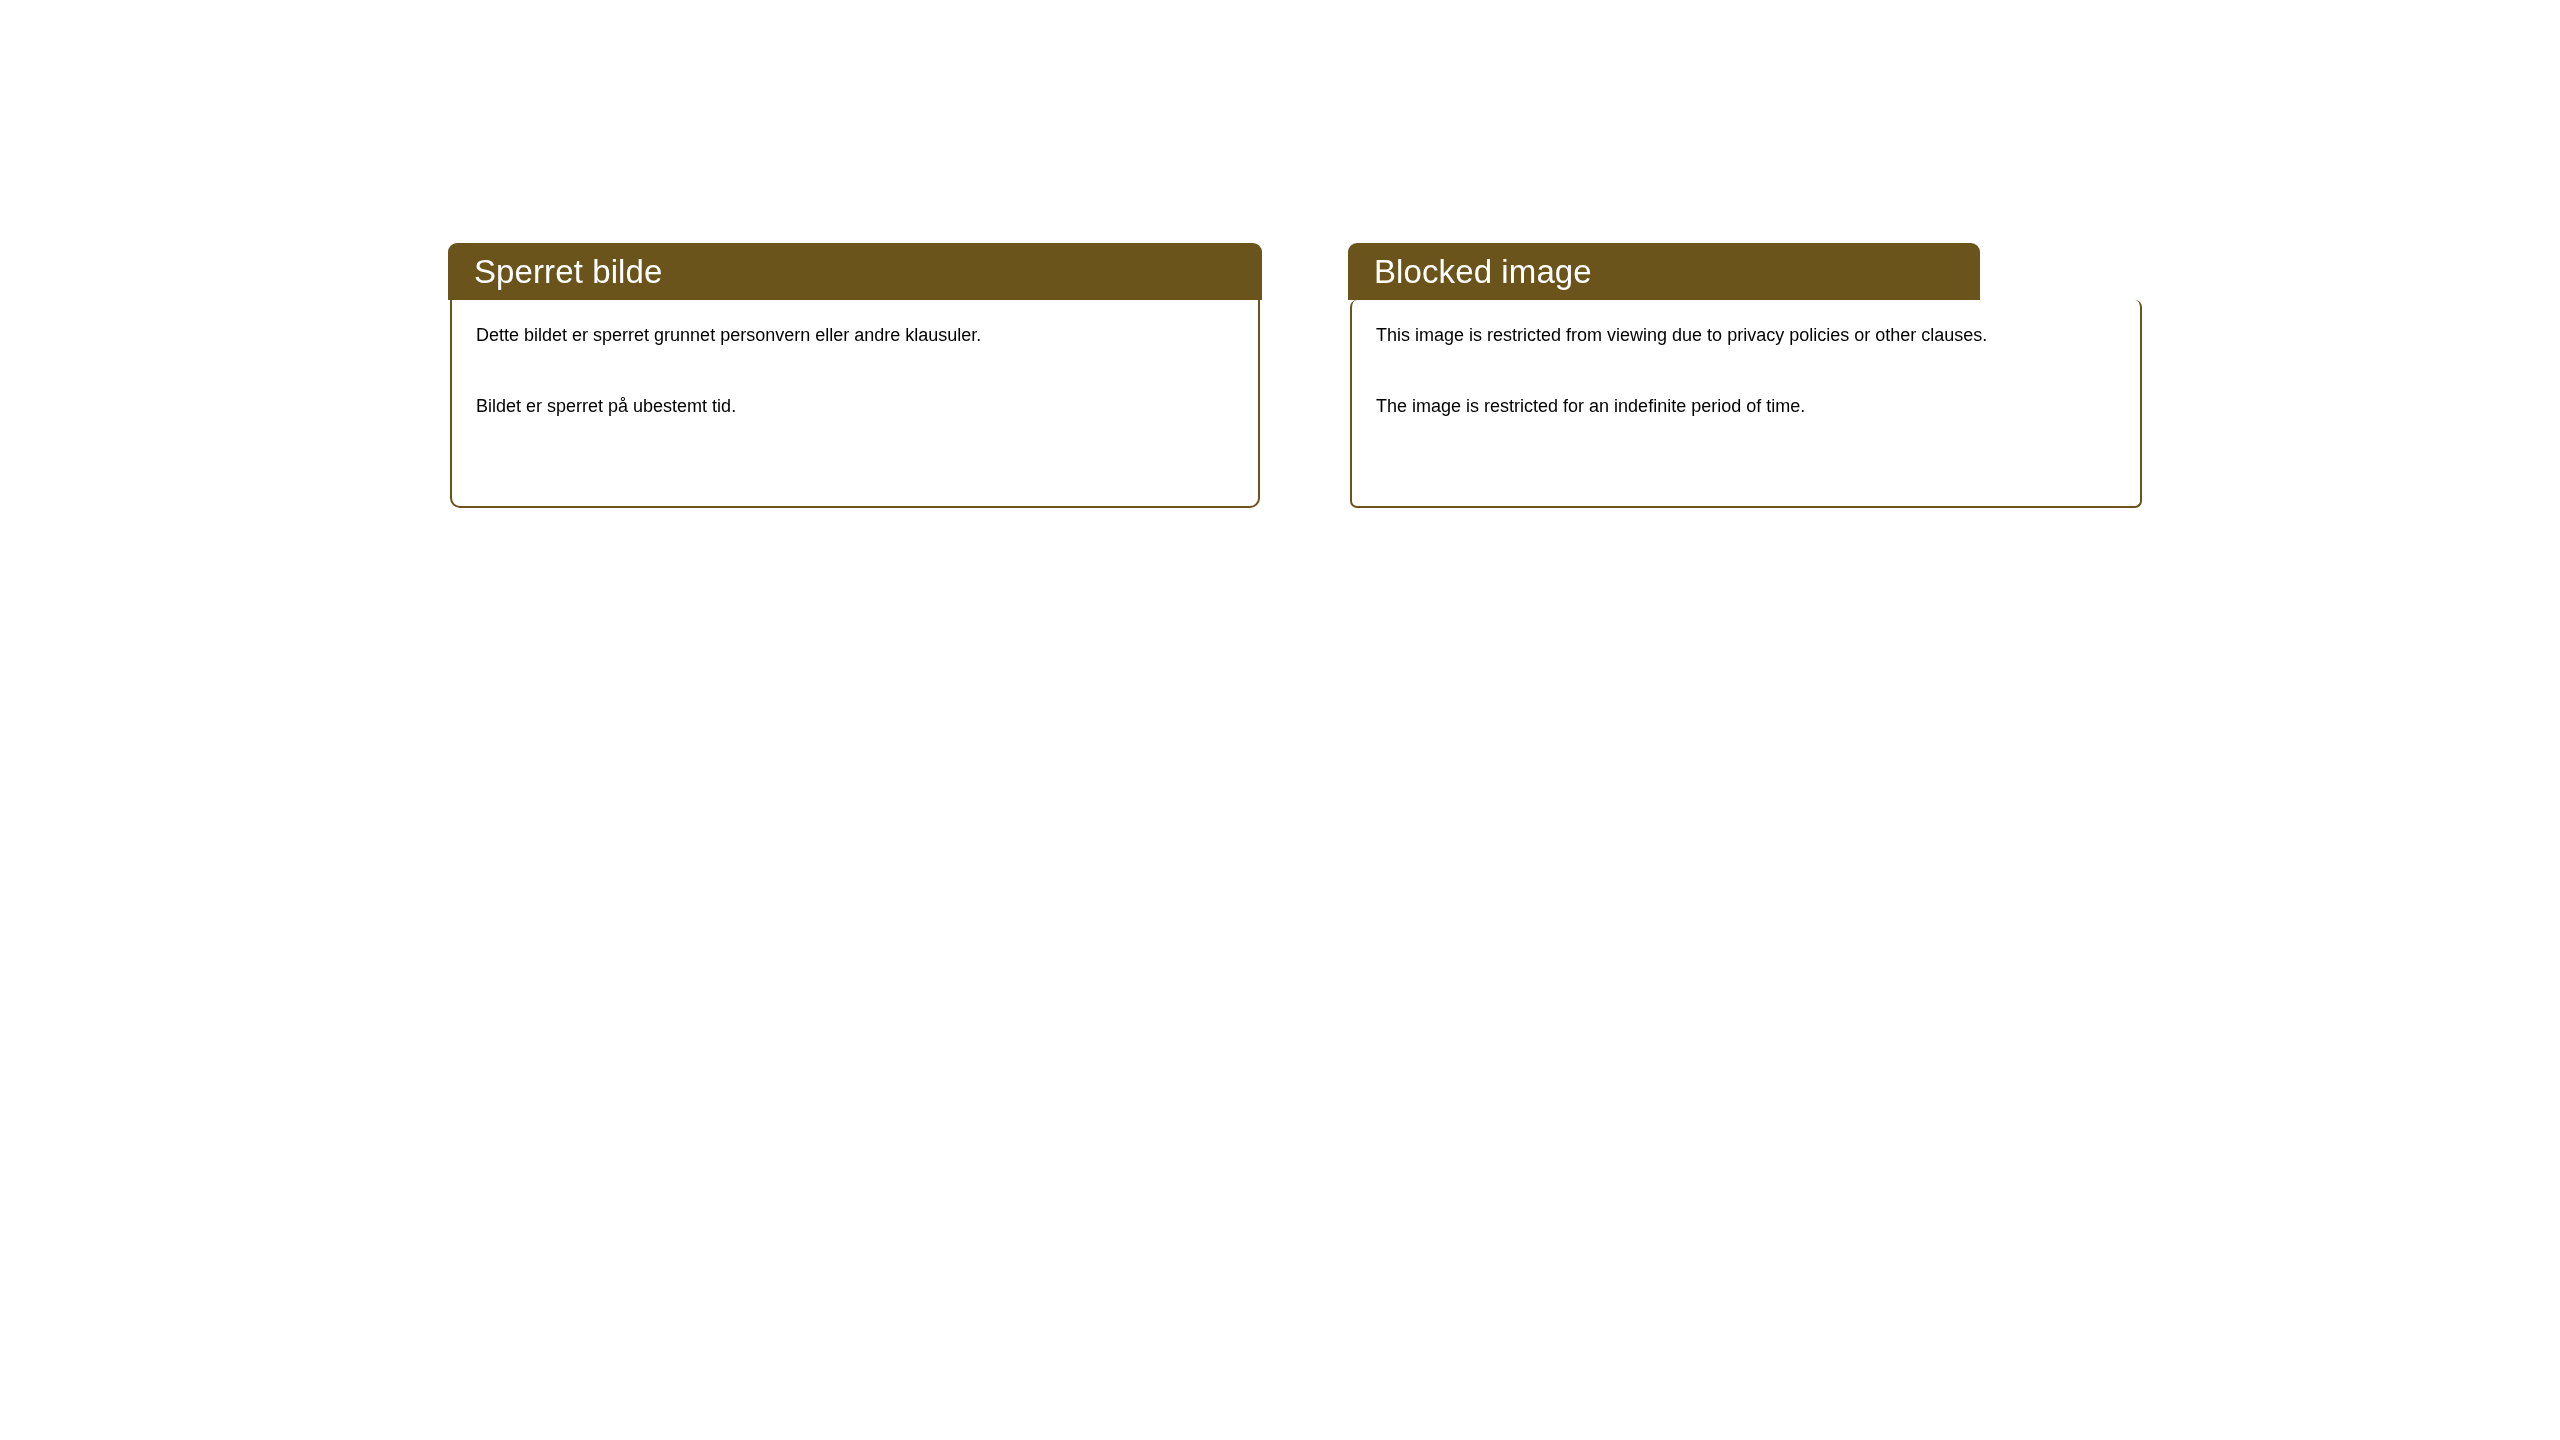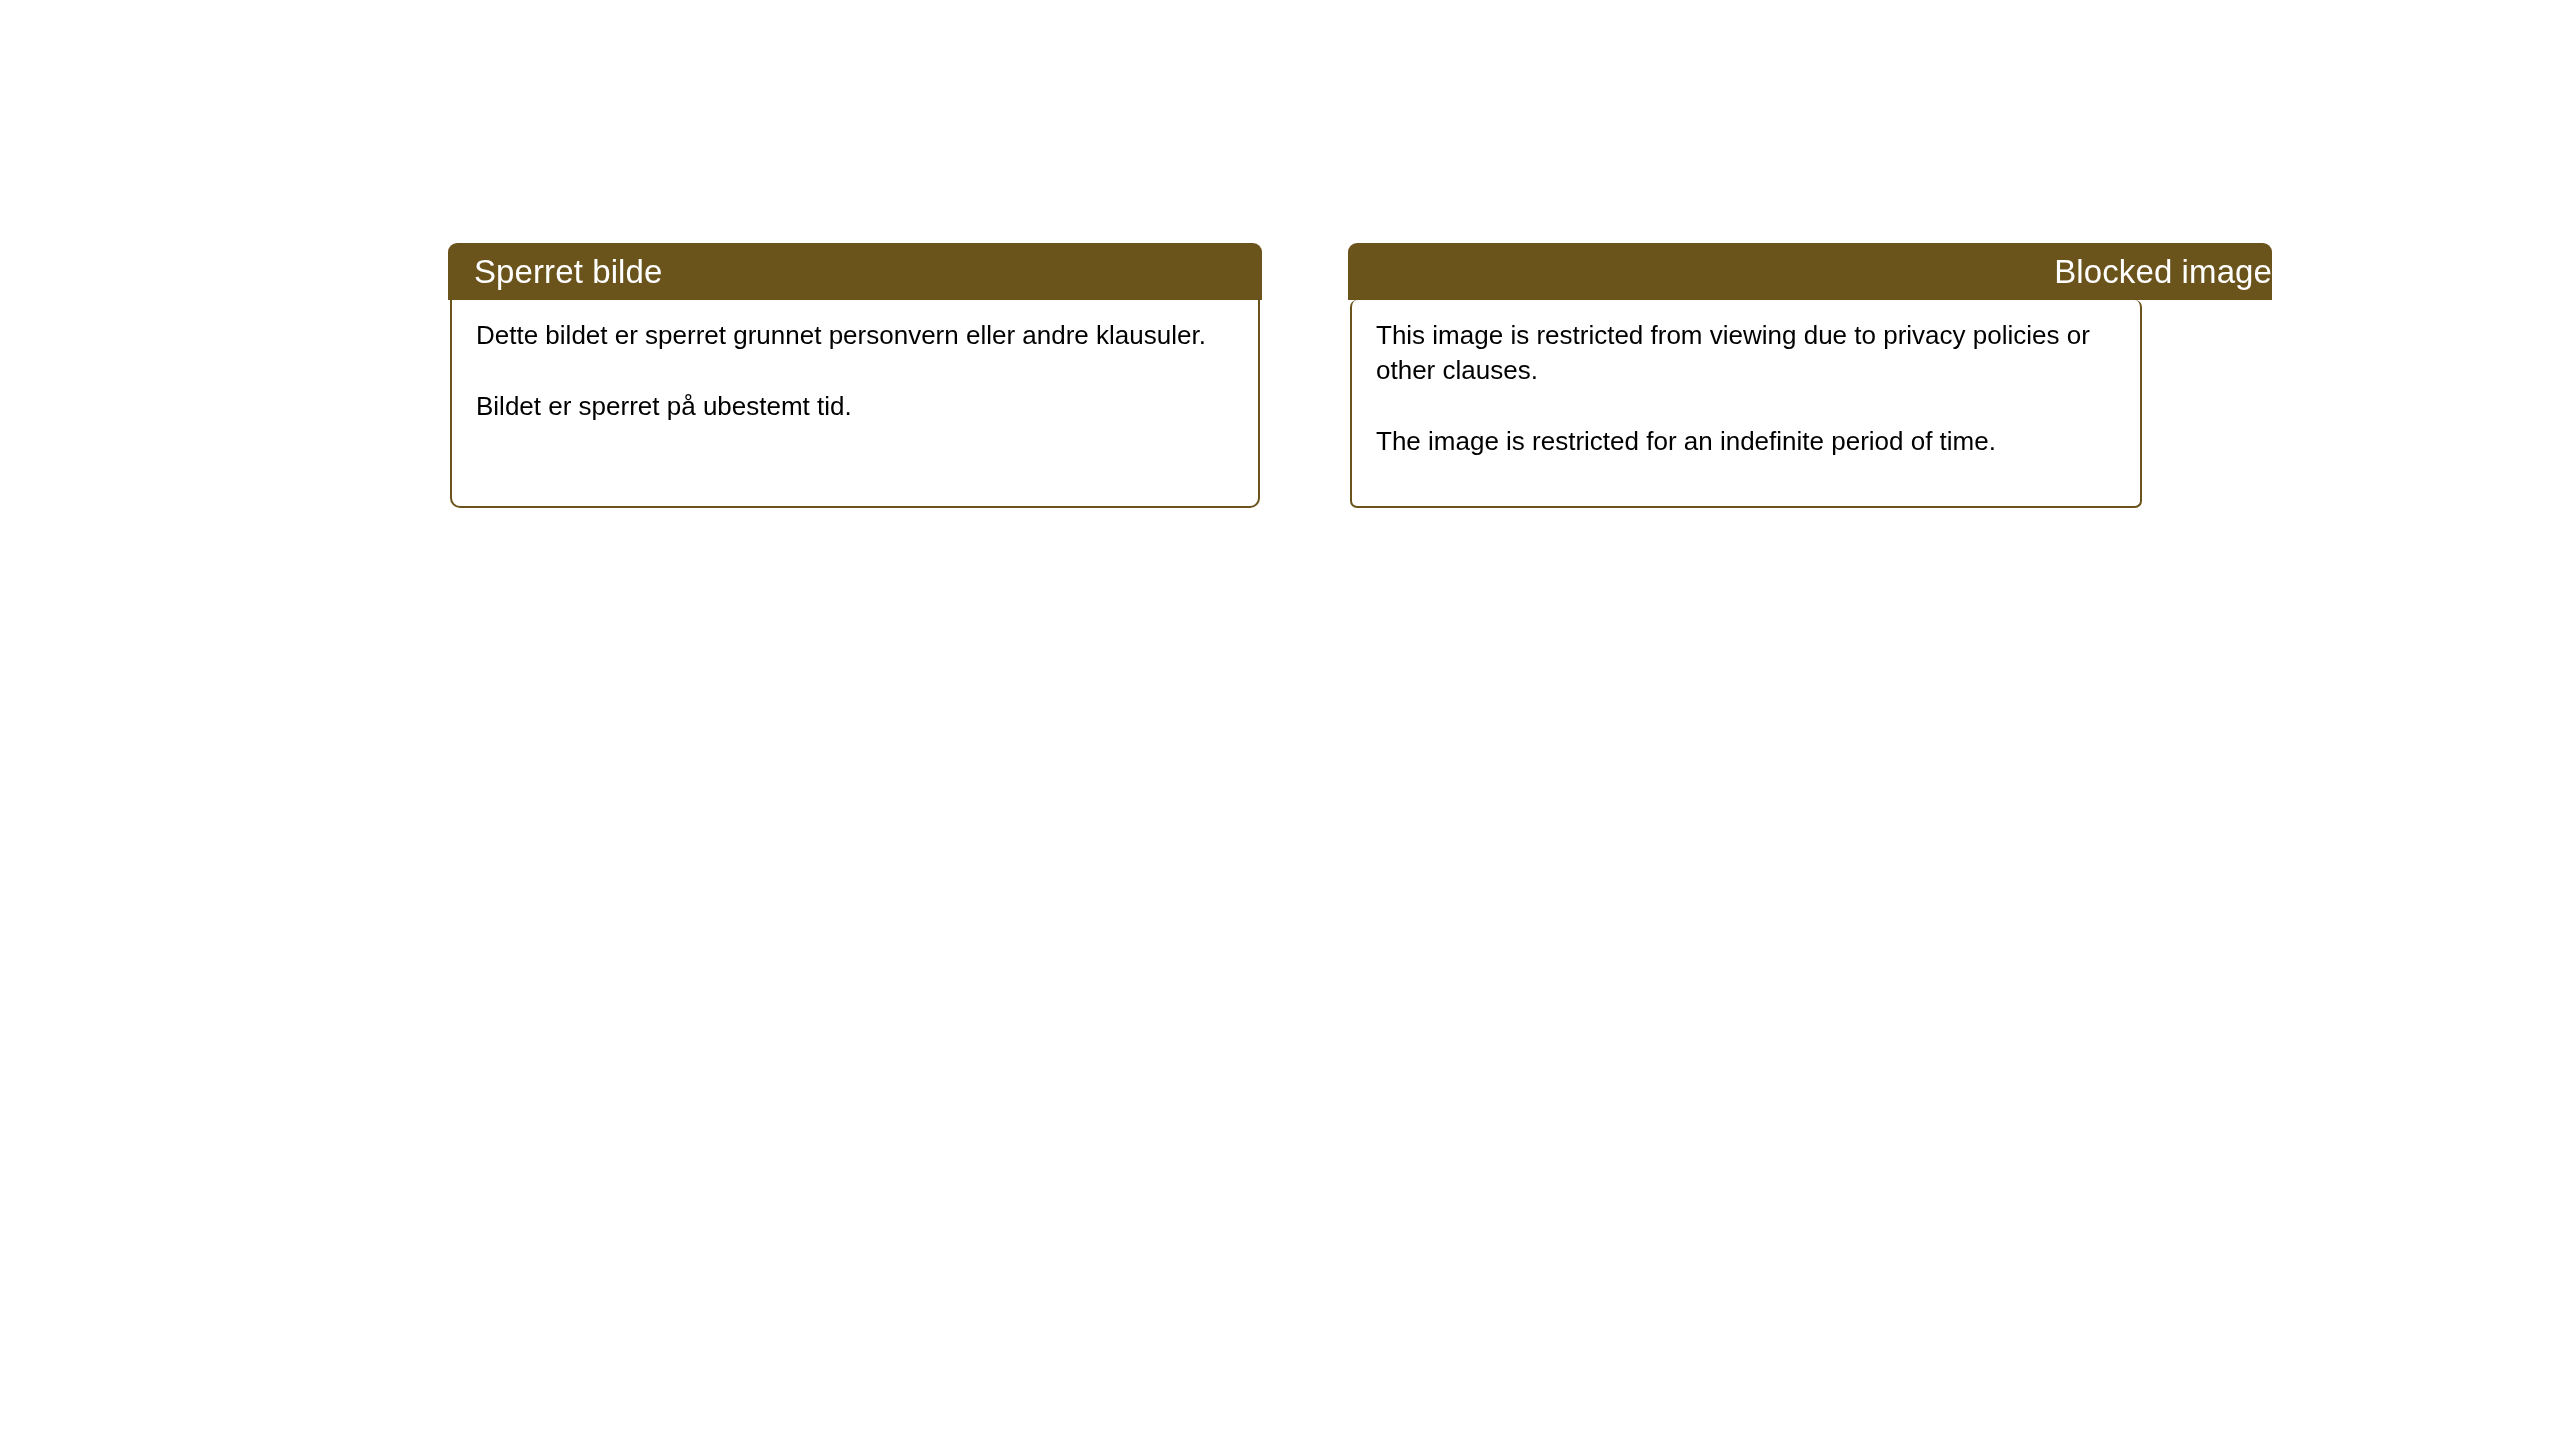--- a/index.html
+++ b/index.html
@@ -59,35 +59,35 @@
     border-bottom-left-radius: 10px;
     border-bottom-right-radius: 10px;
     box-sizing: border-box;
     padding: 18px 24px 30px 24px;
     margin-left: 2px;
     margin-right: 2px;
   }
 
   .card-paragraph {
     color: #000000;
-    font-size: 26px;
+    font-size: 18px;
     line-height: 35px;
     margin: 0;
     font-weight: normal;
   }
 
   .card-paragraph + .card-paragraph {
     margin-top: 36px;
   }
 
   
   #card-norwegian .card-header { width: 814px; }
   #card-norwegian .card-body   { width: 810px; min-height: 208px; }
 
-  #card-english .card-header   { width: 924px; justify-content: flex-end; }
+  #card-english .card-header   { width: 632px; }
   #card-english .card-body     { width: 792px; min-height: 208px; border-radius: 7px; }
 </style>
 </head>
 <body>
 
 <div id="notice-area">
 
   <div class="notice-card" id="card-norwegian">
     <div class="card-header">
       <span class="card-title">Sperret bilde</span>

